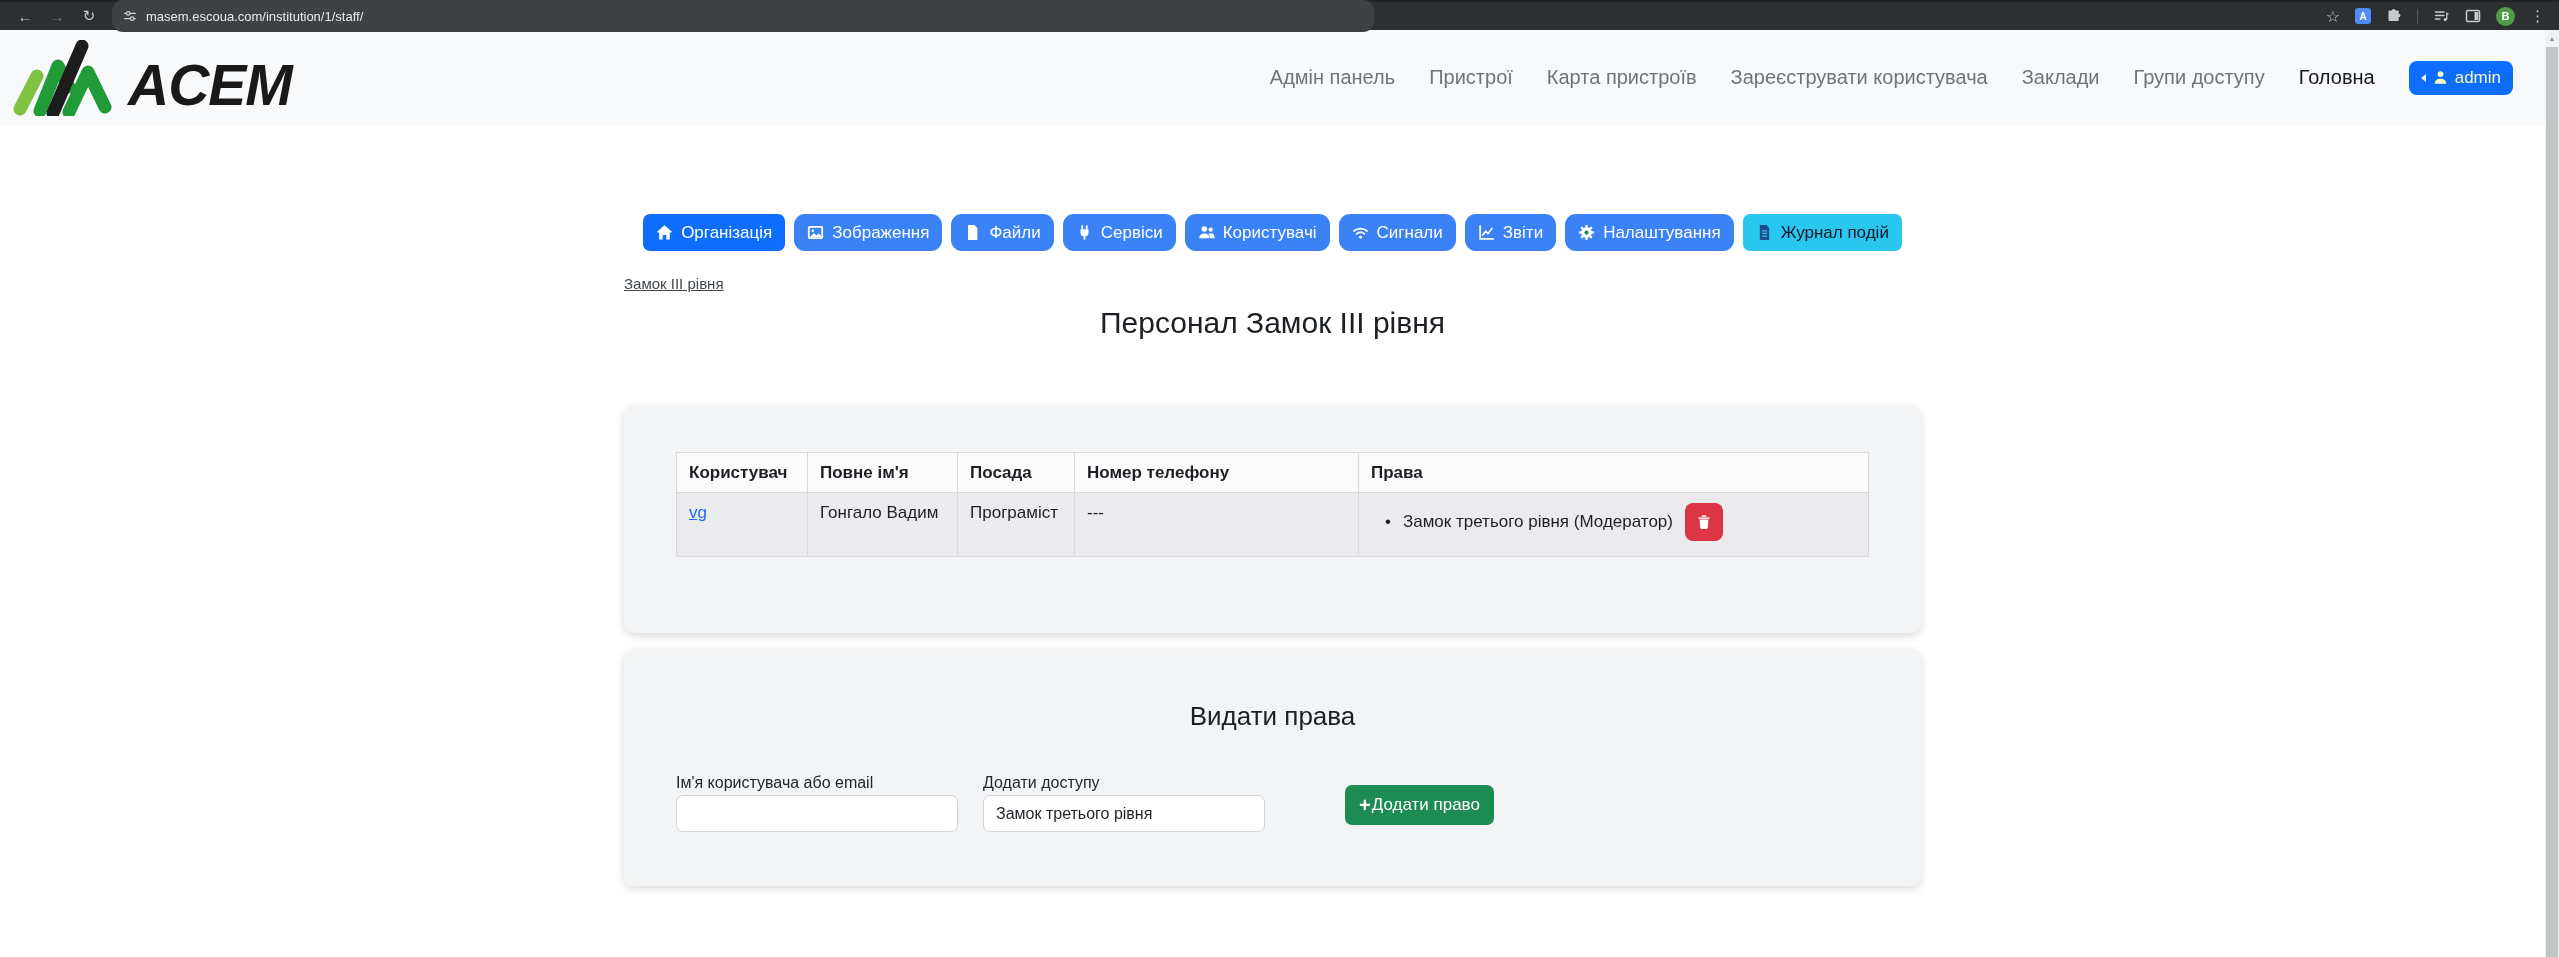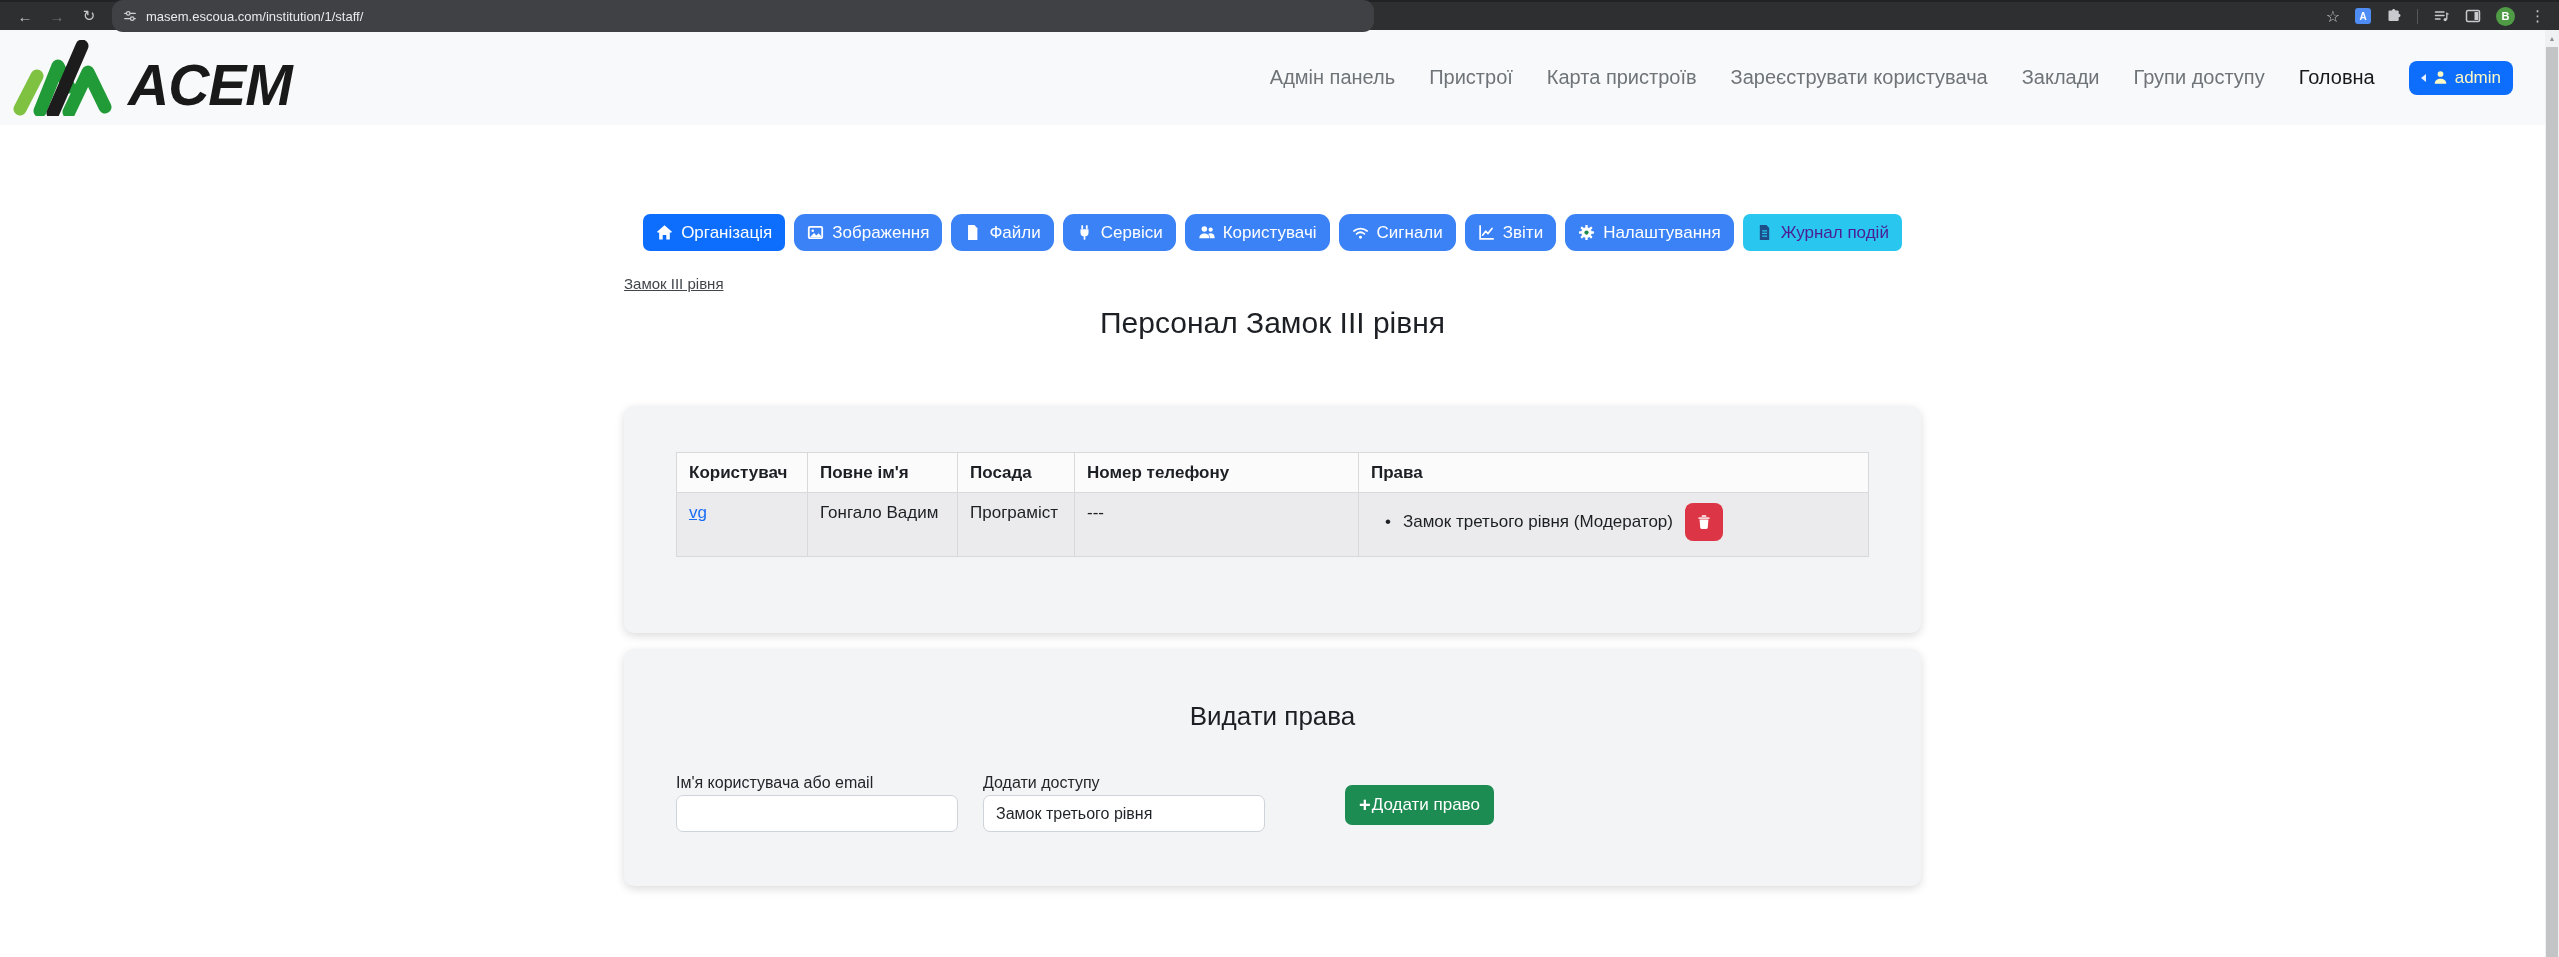--- a/index.html
+++ b/index.html
@@ -45,21 +45,21 @@
                font-family:"Liberation Sans", sans-serif; }
   .caret-left { width:0; height:0; border-top:4px solid transparent; border-bottom:4px solid transparent;
                 border-right:5px solid rgba(255,255,255,.9); }
 
   
   .tabs-row { padding-top:89px; display:flex; justify-content:center; gap:9px; }
   .tab { height:37px; border:none; border-radius:7px; padding:0 13px; display:flex; align-items:center;
          gap:8px; font-size:17px; color:#fff; cursor:pointer; font-family:"Liberation Sans", sans-serif; }
   .tab-primary { background:#0d6efd; }
   .tab-success { background:#3b82f6;border-radius:11px; }
-  .tab-info { background:#29c7f0; color:#4c1d95;align-items:center; }
+  .tab-info { background:#29c7f0; color:#0f172a;align-items:center; }
   .tab-info .ic { color:#1d4e89; }
   .ic { width:17px; height:17px; color:inherit; }
 
   
   .container { width:1297px; margin:0 auto; }
   .breadcrumb { display:inline-block; margin-top:24px; font-size:15px; color:#41464b;
                 text-decoration:underline; cursor:pointer; }
   .page-title { text-align:center; font-size:30px; font-weight:500; color:#1c1f23; margin:13px 0 0 0; }
 
   .card { background:#f3f4f6; border-radius:10px; box-shadow:0 3px 10px rgba(0,0,0,.14); }

